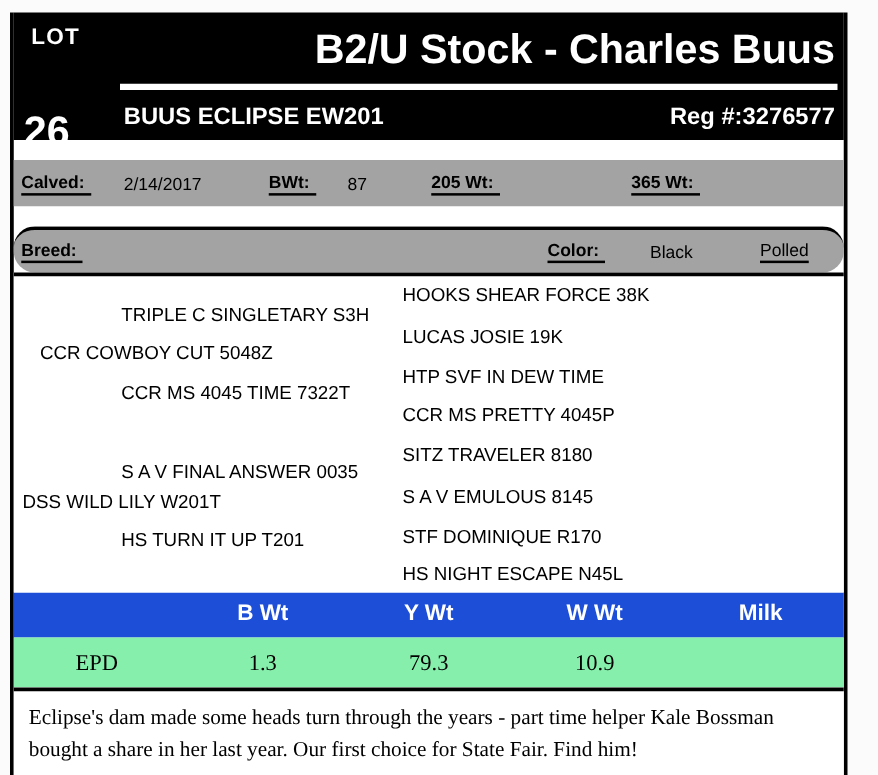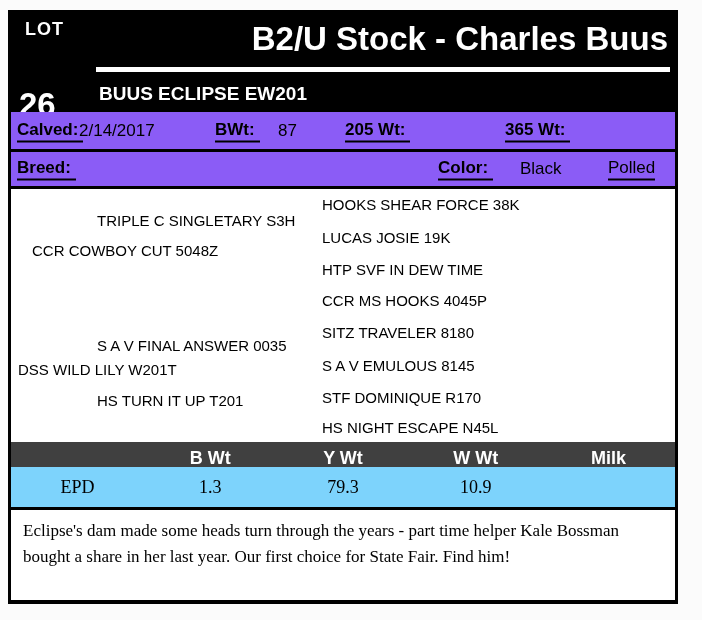--- a/index.html
+++ b/index.html
@@ -12,85 +12,87 @@
   .header { position:relative; height:102px; background:#000; color:#fff; }
   .lot-label  { position:absolute; left:14px; top:9px;  font-size:18px; font-weight:bold; letter-spacing:1px;text-align:center; }
   .lot-number { position:absolute; left:8px;  top:36px; font-size:33px; font-weight:bold;margin-top:40px; }
   .sale-title { position:absolute; left:90px; right:7px; top:10px; text-align:right;
                 font-size:33px; font-weight:bold; white-space:nowrap; }
   .header-divider { position:absolute; left:85px; right:5px; top:57px; height:5px; background:#fff; }
   .animal-name { position:absolute; left:88px; top:73px; font-size:19px; font-weight:bold; }
   .reg-number  { position:absolute; right:7px; top:73px; font-size:19px; font-weight:bold; }
 
   
-  .detail-row { position:relative; height:37px; background:#8b5cf6; font-size:17px; color:#000; }
-  .row-breed { border-top:3px solid #000; }
+  .detail-row { position:relative; height:37px; background:#a3a3a3; font-size:14px; color:#000;margin-top:16px; }
+  .row-breed { border-top:3px solid #000;border-radius:17px; }
   .detail-row span { position:absolute; top:50%; transform:translateY(-50%); white-space:nowrap; }
   .lbl { font-weight:bold; border-bottom:2px solid #000; padding:0 5px 1px 0; }
   .plain-underline { border-bottom:2px solid #000; padding-bottom:1px;text-align:center; }
 
   
   .pedigree { position:relative; height:256px; background:#fff; border-top:3px solid #000;
               font-size:15px; color:#000; }
   .ped-line { position:absolute; white-space:nowrap; }
 
   
-  .epd-header-row { display:flex; height:25px; background:#404040; color:#fff;
+  .epd-header-row { display:flex; height:36px; background:#1d4ed8; color:#fff;
                     font-size:18px; font-weight:bold; line-height:32px; }
-  .epd-data-row   { display:flex; height:40px; background:#7dd3fc; color:#000;
+  .epd-data-row   { display:flex; height:40px; background:#86efac; color:#000;
                     font-family:"Liberation Serif", serif; font-size:18px; line-height:40px; }
   .epd-cell { flex:1; text-align:center; }
 
   
   .footnote { height:93px; background:#fff; border-top:3px solid #000;
               padding:8px 14px 0 12px; font-family:"Liberation Serif", serif;
               font-size:17px; line-height:26px; color:#000; }
 </style>
 </head>
 <body>
 
 <div class="card">
 
   <div class="header">
     <div class="lot-label">LOT</div>
     <div class="lot-number">26</div>
     <div class="sale-title">B2/U Stock - Charles Buus</div>
     <div class="header-divider"></div>
     <div class="animal-name">BUUS ECLIPSE EW201</div>
+    <div class="reg-number">Reg #:3276577</div>
   </div>
 
   <div class="detail-row row-calved">
     <span class="lbl" style="left:6px">Calved:</span>
-    <span style="left:68px">2/14/2017</span>
+    <span style="left:88px">2/14/2017</span>
     <span class="lbl" style="left:204px">BWt:</span>
     <span style="left:267px">87</span>
     <span class="lbl" style="left:334px">205 Wt:</span>
     <span style="left:430px"></span>
     <span class="lbl" style="left:494px">365 Wt:</span>
     <span style="left:590px"></span>
   </div>
 
   <div class="detail-row row-breed">
     <span class="lbl" style="left:6px">Breed:</span>
     <span class="lbl" style="left:427px">Color:</span>
     <span style="left:509px">Black</span>
     <span class="plain-underline" style="left:597px">Polled</span>
   </div>
 
   <div class="pedigree">
     <div class="ped-line" style="left:86px;  top:23px">TRIPLE C SINGLETARY S3H</div>
     <div class="ped-line" style="left:21px;   top:53px">CCR COWBOY CUT 5048Z</div>
+    <div class="ped-line" style="left:86px;  top:85px">CCR MS 4045 TIME 7322T</div>
     <div class="ped-line" style="left:86px;  top:148px">S A V FINAL ANSWER 0035</div>
     <div class="ped-line" style="left:7px;   top:172px">DSS WILD LILY W201T</div>
     <div class="ped-line" style="left:86px;  top:203px">HS TURN IT UP T201</div>
 
     <div class="ped-line" style="left:311px; top:7px">HOOKS SHEAR FORCE 38K</div>
     <div class="ped-line" style="left:311px; top:40px">LUCAS JOSIE 19K</div>
     <div class="ped-line" style="left:311px; top:72px">HTP SVF IN DEW TIME</div>
-    <div class="ped-line" style="left:311px; top:103px">CCR MS HOOKS 4045P</div>
+    <div class="ped-line" style="left:311px; top:103px">CCR MS PRETTY 4045P</div>
     <div class="ped-line" style="left:311px; top:135px">SITZ TRAVELER 8180</div>
     <div class="ped-line" style="left:311px; top:168px">S A V EMULOUS 8145</div>
     <div class="ped-line" style="left:311px; top:200px">STF DOMINIQUE R170</div>
     <div class="ped-line" style="left:311px; top:230px">HS NIGHT ESCAPE N45L</div>
   </div>
 
   <div>
     <div class="epd-header-row">
       <div class="epd-cell"></div>
       <div class="epd-cell">B Wt</div>

